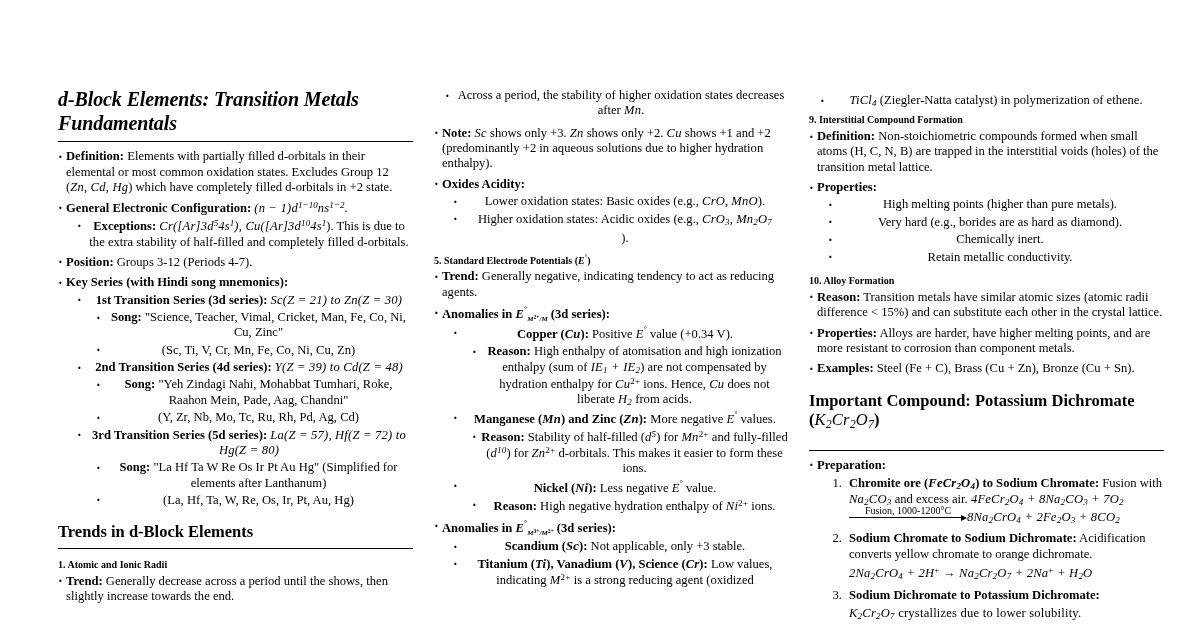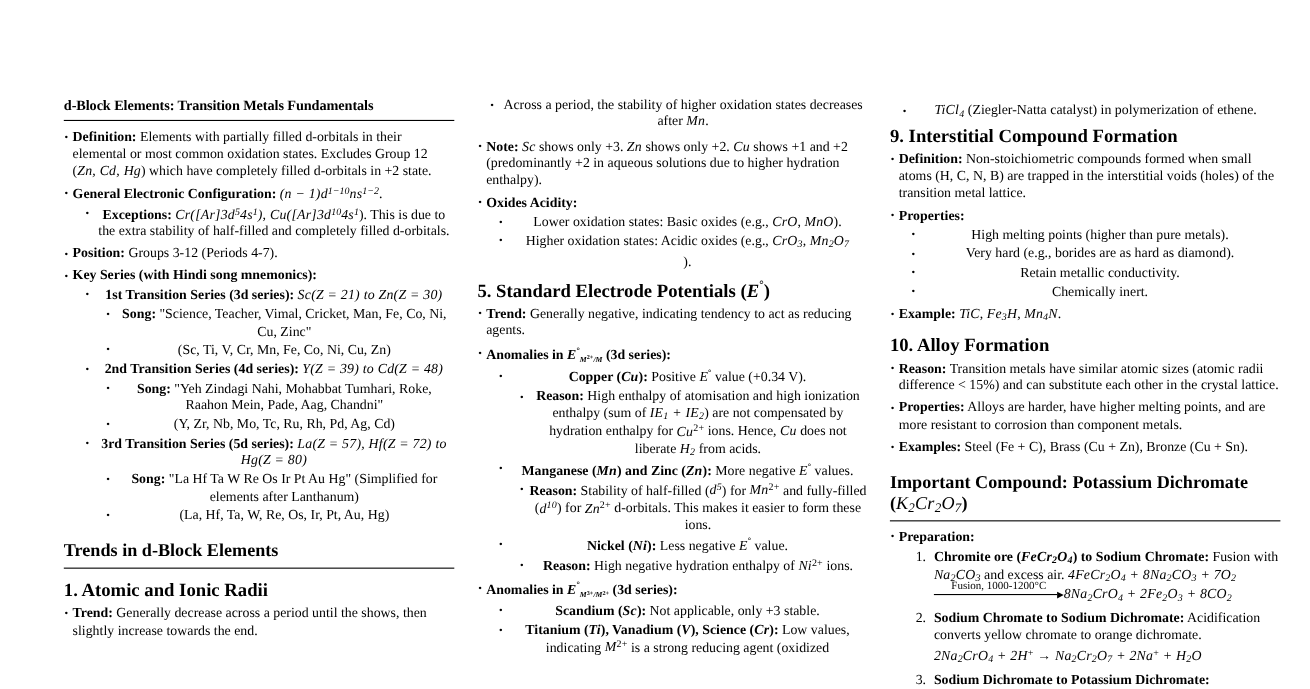--- a/index.html
+++ b/index.html
@@ -30,34 +30,35 @@
   }
   .col {
     width: 355px;
     box-sizing: border-box;
   }
   .col-1 { margin-left: 58px; }
   .col-2 { margin-left: 21px; }
   .col-3 { margin-left: 20px; }
 
   h1.doc-title {
-    font-size: 13px;
+    font-size: 20px;
     line-height: 1.18;
     font-weight: bold;
     margin: 0 0 6px 0;
     letter-spacing: -0.1px;
+    font-style: italic;
   }
   h2.sec-title {
     font-size: 16.5px;
     line-height: 1.18;
     font-weight: bold;
     margin: 14px 0 6px 0;
   }
   h3.sub-title {
-    font-size: 17px;
+    font-size: 10px;
     line-height: 1.2;
     font-weight: bold;
     margin: 10px 0 3px 0;
   }
   hr.rule {
     border: none;
     border-top: 1.6px solid #000;
     margin: 0 0 7px 0;
     height: 0;
   }
@@ -423,47 +424,43 @@
       <ul class="lst">
         <li>
           <b>Definition:</b>
           <span>Non-stoichiometric compounds formed when small atoms (H, C, N, B) are trapped in the interstitial voids (holes) of the transition metal lattice.</span>
         </li>
         <li>
           <b>Properties:</b>
           <ul class="lvl2">
             <li>High melting points (higher than pure metals).</li>
             <li>Very hard (e.g., borides are as hard as diamond).</li>
+            <li>Chemically inert.</li>
             <li>Retain metallic conductivity.</li>
-            <li>Chemically inert.</li>
-          </ul>
-        </li>
-        <li>
-          <b>Example:</b>
-          <span class="mathi">TiC</span>, <span class="mathi">Fe<sub class="subi">3</sub>H</span>, <span class="mathi">Mn<sub class="subi">4</sub>N</span>.
+          </ul>
         </li>
       </ul>
 
       <h3 class="sub-title">10. Alloy Formation</h3>
       <ul class="lst">
         <li>
           <b>Reason:</b>
           <span>Transition metals have similar atomic sizes (atomic radii difference &lt; 15%) and can substitute each other in the crystal lattice.</span>
         </li>
         <li>
           <b>Properties:</b>
           <span>Alloys are harder, have higher melting points, and are more resistant to corrosion than component metals.</span>
         </li>
         <li>
           <b>Examples:</b>
           <span>Steel (Fe + C), Brass (Cu + Zn), Bronze (Cu + Sn).</span>
         </li>
       </ul>
 
-      <h2 class="sec-title" style="margin-bottom:4px;">
+      <h2 class="sec-title" style="margin-bottom:19px;">
         <span>Important Compound: Potassium Dichromate (</span><span class="mathi" style="font-weight:normal">K<sub class="subi">2</sub>Cr<sub class="subi">2</sub>O<sub class="subi">7</sub></span><span>)</span>
       </h2>
       <hr class="rule">
 
       <ul class="lst">
         <li>
           <b>Preparation:</b>
           <ol class="numlst">
             <li>
               <b><span>Chromite ore (</span><span class="mathi" style="font-weight:bold">FeCr<sub class="subi">2</sub>O<sub class="subi">4</sub></span><span>) to Sodium Chromate:</span></b>

